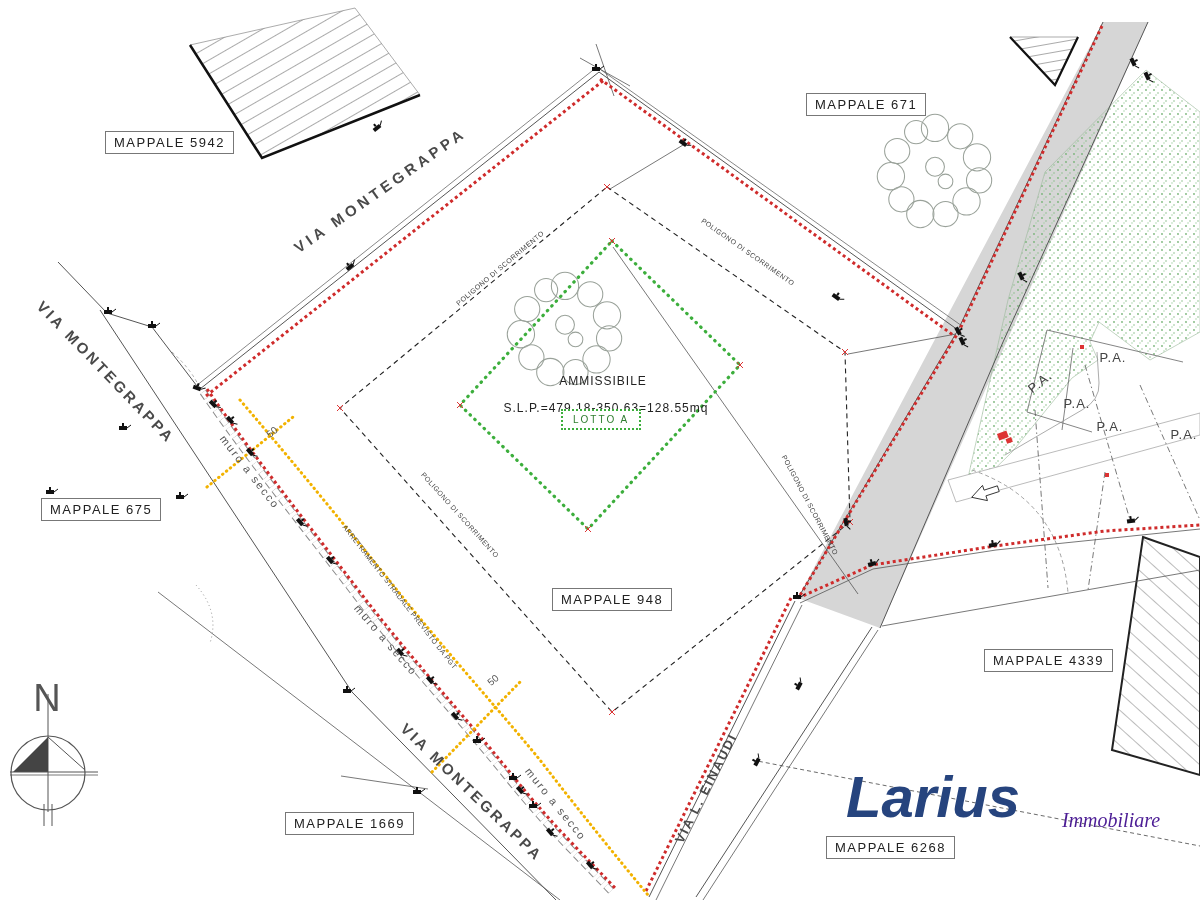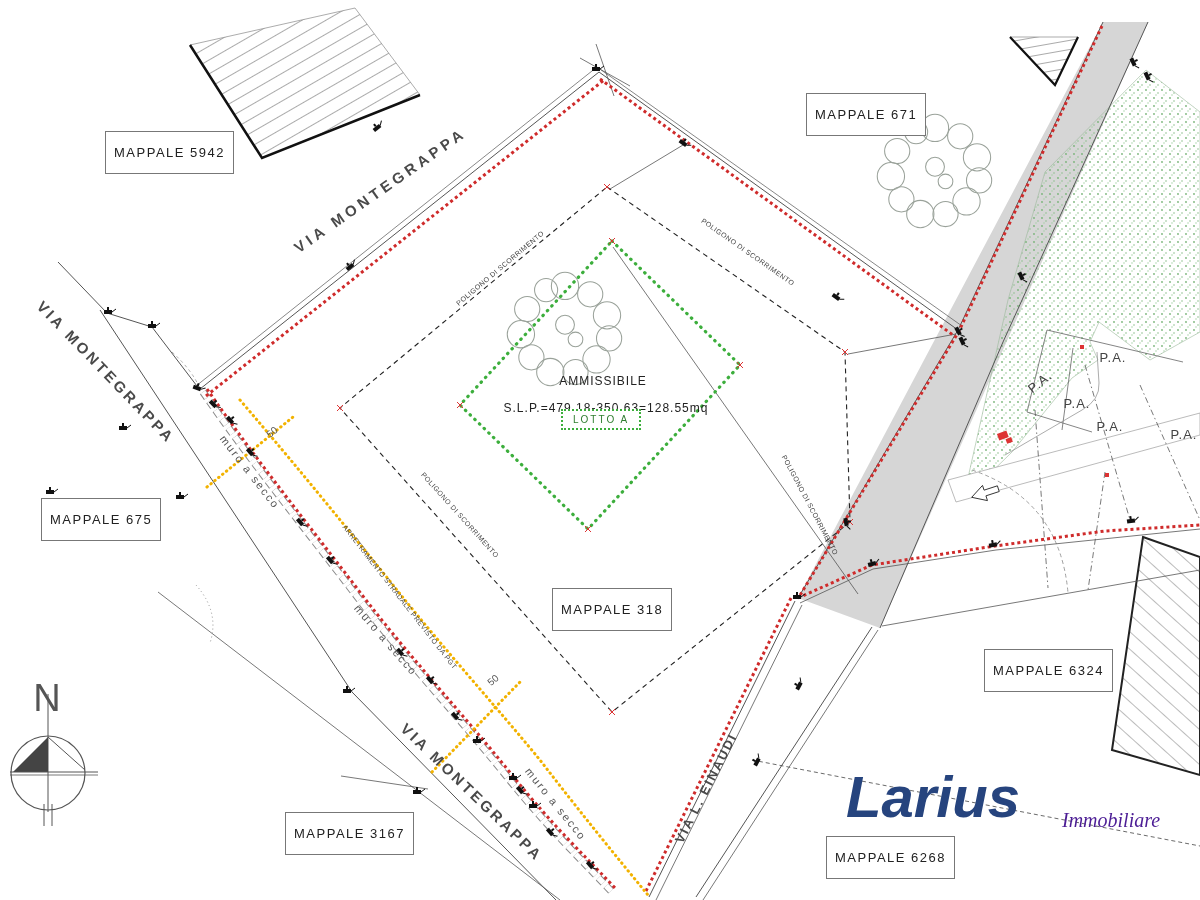--- a/index.html
+++ b/index.html
@@ -2,21 +2,21 @@
 <html><head>
 <meta charset="utf-8">
 <style>
   html,body{margin:0;padding:0;background:#fff;}
   #stage{position:relative;width:1200px;height:900px;background:#fff;overflow:hidden;
          font-family:"Liberation Sans",sans-serif;}
   svg{position:absolute;left:0;top:0;}
   .lbl{position:absolute;transform:translate(-50%,-50%) rotate(var(--r,0deg));
        white-space:nowrap;color:#333;}
   .mapbox{position:absolute;background:#fff;border:1px solid #777;color:#222;
-       font-size:13px;letter-spacing:1.5px;padding:13px 8px;white-space:nowrap;}
+       font-size:13px;letter-spacing:1.5px;padding:3px 8px;white-space:nowrap;}
   .street{color:#4a4a4a;font-weight:bold;}
   .tiny{font-size:7px;color:#444;letter-spacing:.5px;}
   .pa{font-size:13px;color:#444;letter-spacing:1px;}
   .muro{font-size:11px;color:#555;letter-spacing:2px;}
   .lotto{position:absolute;border:2px dotted #3cae3c;background:#fff;color:#2f7d2f;
        font-size:10px;letter-spacing:2px;padding:3px 10px;}
   .center-txt{font-size:12px;color:#222;letter-spacing:1px;}
   .north{font-size:38px;color:#555;font-weight:400;}
   .brand{position:absolute;font-family:Liberation Sans, sans-serif;font-style:italic;
        font-weight:600;color:#26447e;font-size:58px;line-height:1;}
@@ -227,23 +227,23 @@
     <line x1="10" y1="772" x2="98" y2="772" stroke-width="1"></line>
     <line x1="10" y1="775" x2="98" y2="775" stroke-width="0.8"></line>
     <line x1="44" y1="804" x2="44" y2="826" stroke-width="1"></line>
     <line x1="52" y1="804" x2="52" y2="826" stroke-width="1"></line>
   </g>
 </svg>
 
 <div class="mapbox" style="left:105px;top:131px">MAPPALE 5942</div>
 <div class="mapbox" style="left:806px;top:93px">MAPPALE 671</div>
 <div class="mapbox" style="left:41px;top:498px">MAPPALE 675</div>
-<div class="mapbox" style="left:552px;top:588px">MAPPALE 318</div>
-<div class="mapbox" style="left:285px;top:812px">MAPPALE 3167</div>
-<div class="mapbox" style="left:984px;top:649px">MAPPALE 6324</div>
+<div class="mapbox" style="left:552px;top:588px">MAPPALE 948</div>
+<div class="mapbox" style="left:285px;top:812px">MAPPALE 1669</div>
+<div class="mapbox" style="left:984px;top:649px">MAPPALE 4339</div>
 <div class="mapbox" style="left:826px;top:836px">MAPPALE 6268</div>
 
 <div class="lbl street" style="left:380px;top:190px;--r:-35deg;font-size:15px;letter-spacing:4px">VIA MONTEGRAPPA</div>
 <div class="lbl street" style="left:106px;top:372px;--r:46deg;font-size:15px;letter-spacing:3px">VIA MONTEGRAPPA</div>
 <div class="lbl street" style="left:472px;top:792px;--r:44deg;font-size:15px;letter-spacing:3px">VIA MONTEGRAPPA</div>
 <div class="lbl street" style="left:706px;top:788px;--r:-63deg;font-size:13px;letter-spacing:2px">VIA L. EINAUDI</div>
 
 <div class="lbl center-txt" style="left:603px;top:381px">AMMISSIBILE</div>
 <div class="lbl center-txt" style="left:606px;top:408px">S.L.P.=479.18-350.63=128.55mq</div>
 <div class="lotto" style="left:561px;top:409px">LOTTO A</div>

